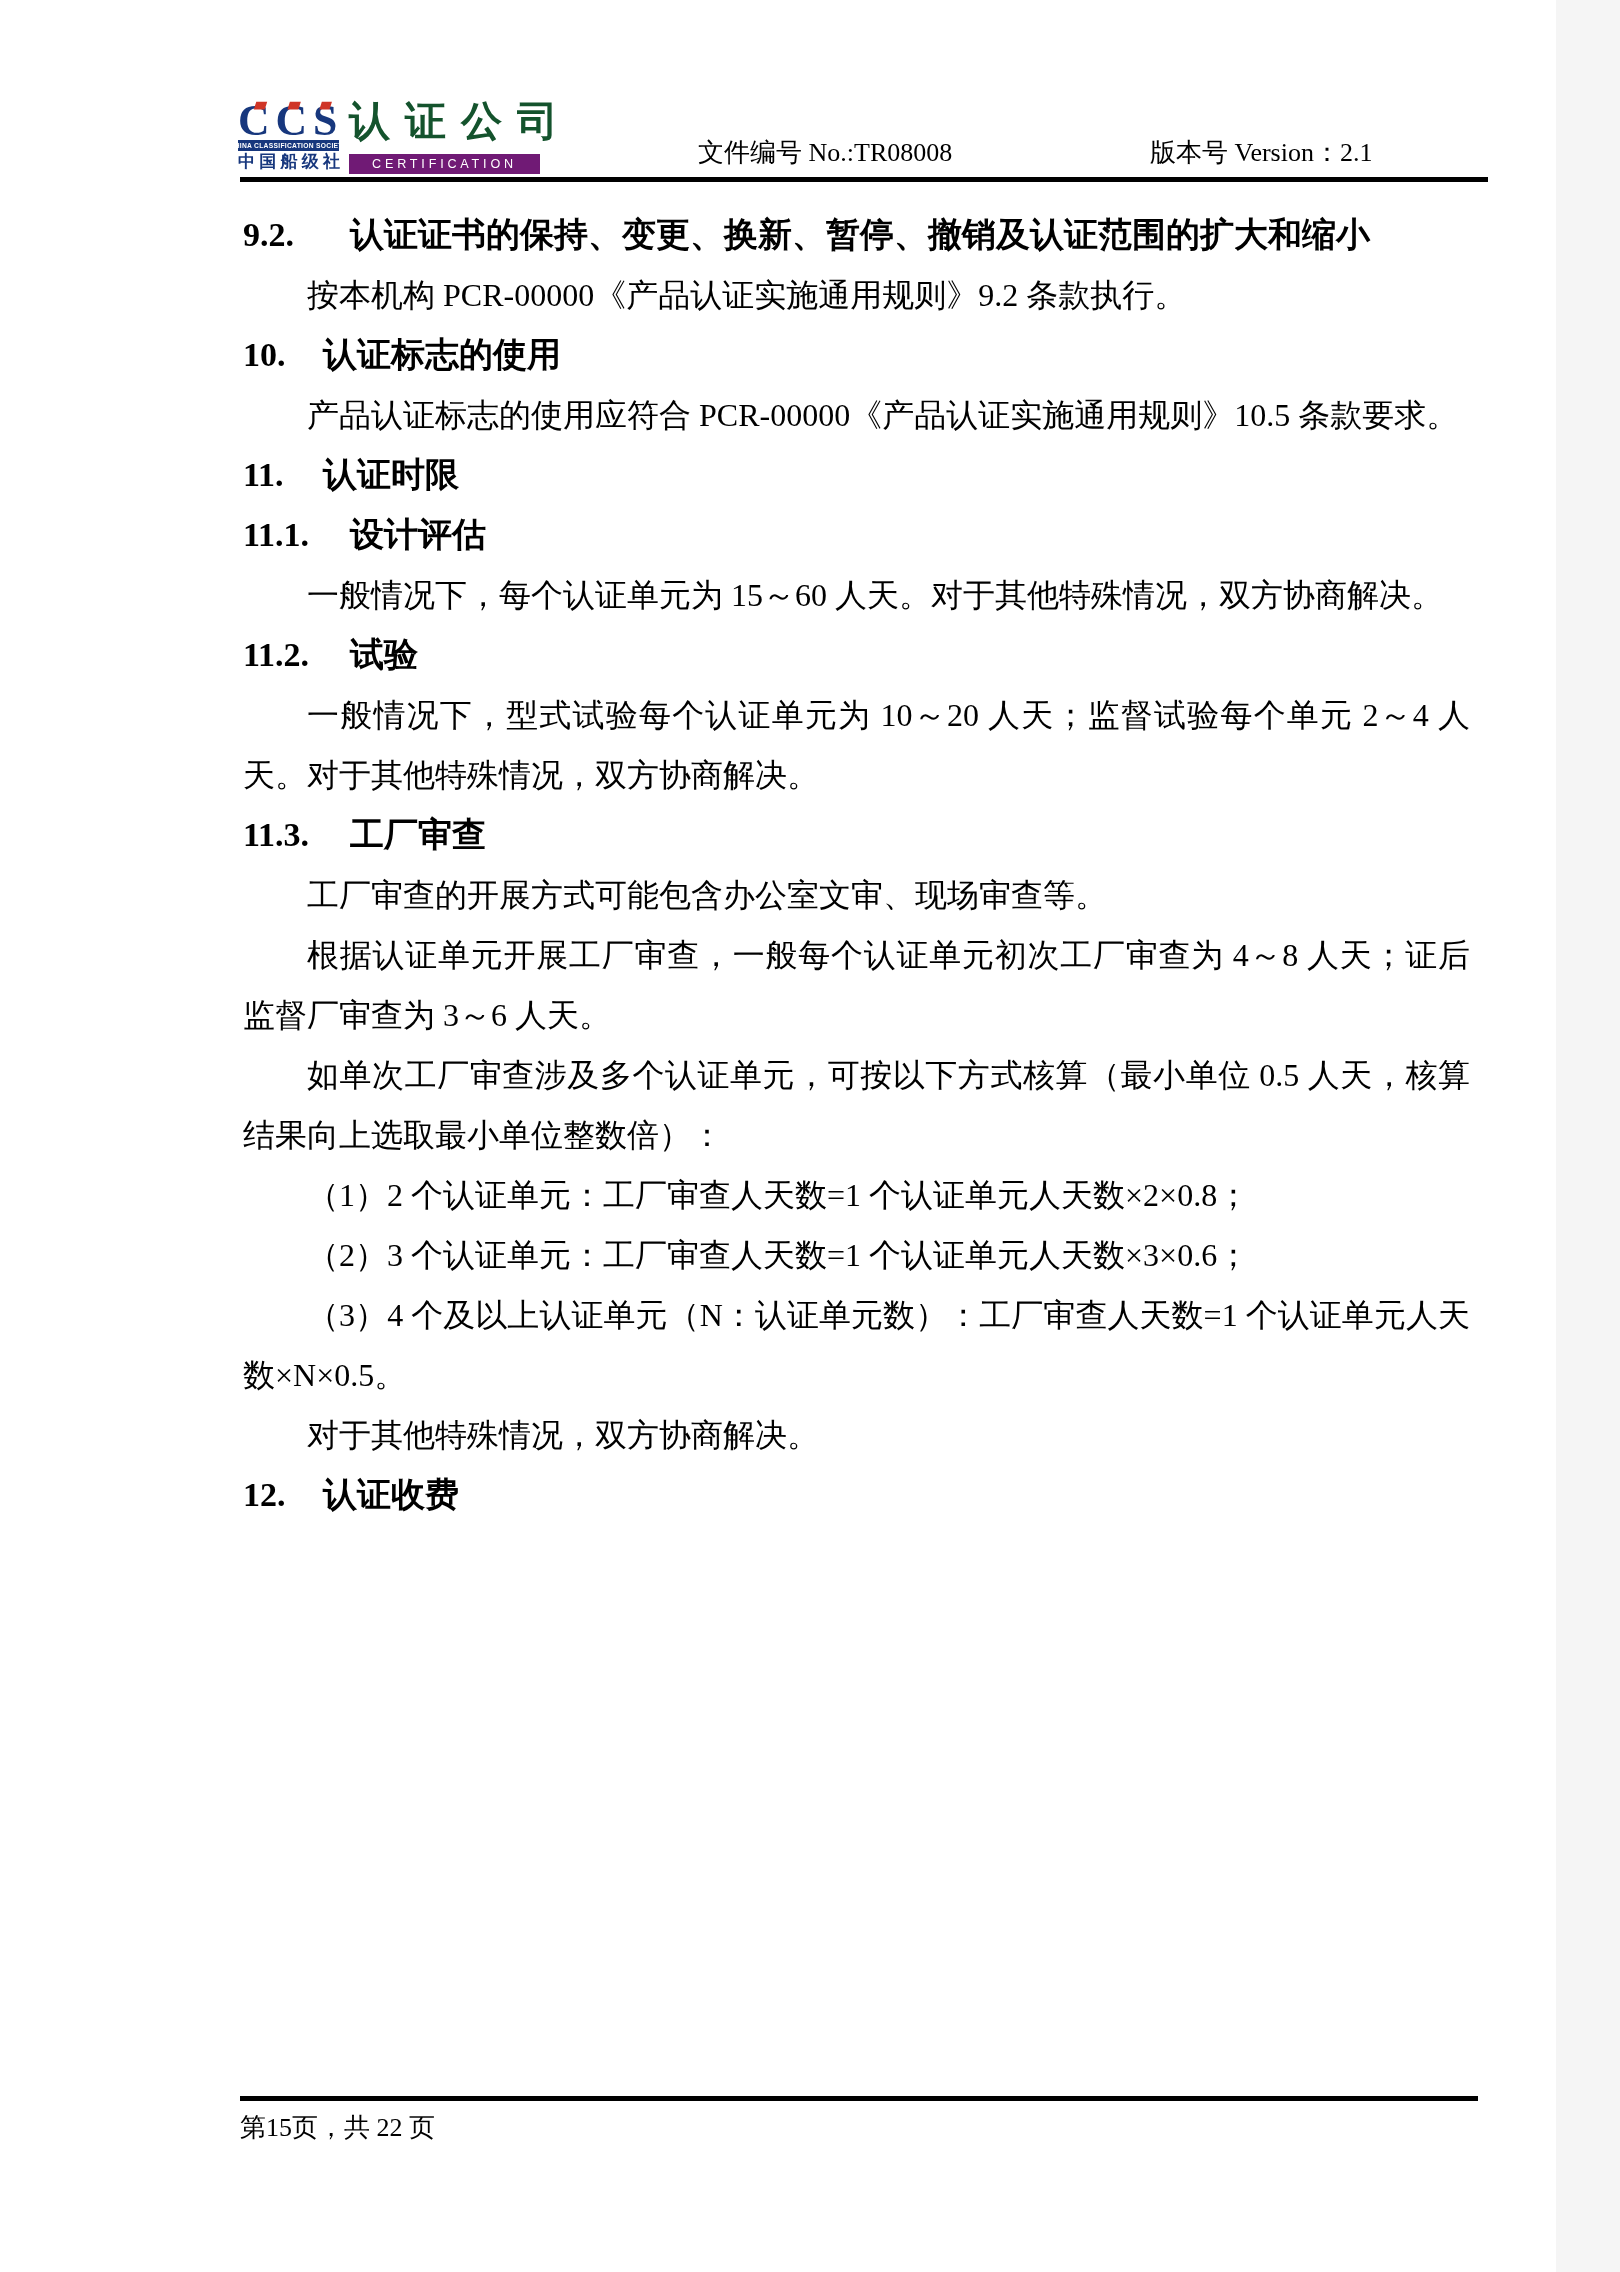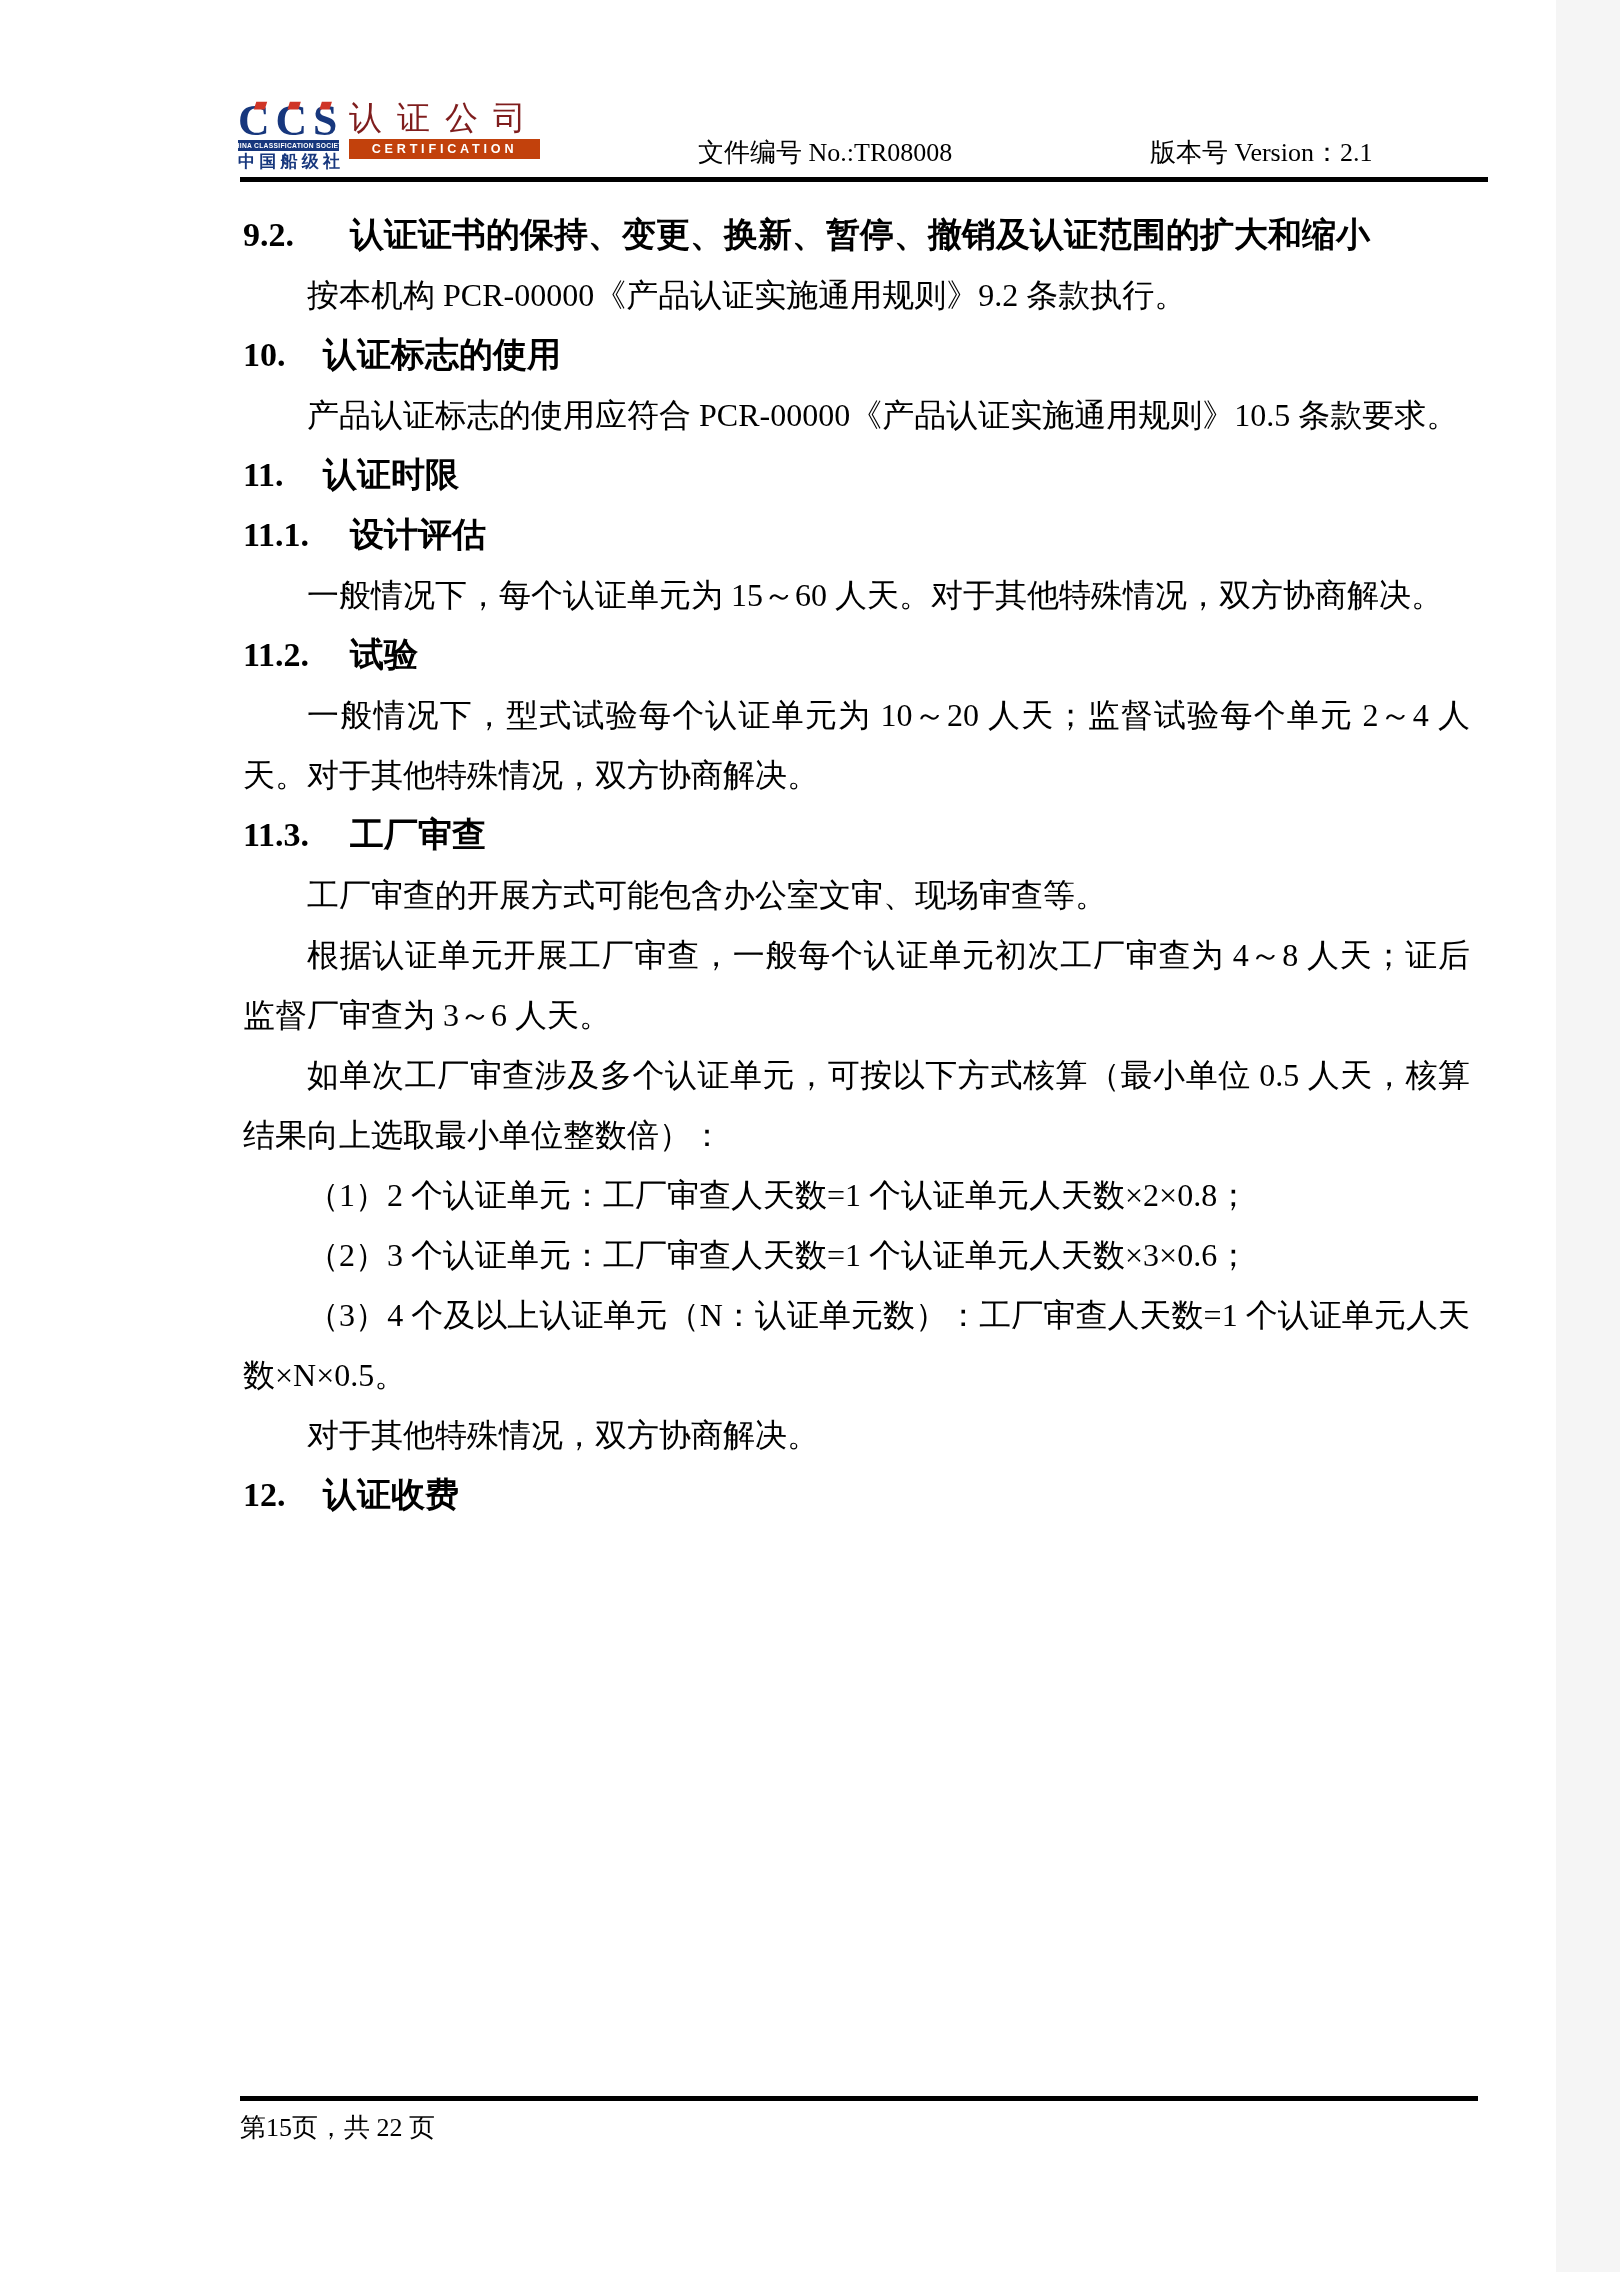--- a/index.html
+++ b/index.html
@@ -31,30 +31,30 @@
     display: flex; align-items: center; justify-content: center;
     white-space: nowrap;
   }
   .soc-cn {
     margin-top: 1.7px; width: 102px;
     color: #17377d; font-weight: bold; font-size: 17px;
     display: flex; justify-content: space-between;
     white-space: nowrap; line-height: 1;
   }
   .company-cn {
-    color: #7f1d1d; font-weight: normal;
+    color: #14532d; font-weight: bold;
     font-family: "Liberation Sans", sans-serif;
-    font-size: 33px; line-height: 1; letter-spacing: 15px;
+    font-size: 41px; line-height: 1; letter-spacing: 15px;
     white-space: nowrap;
   }
   .cert-box {
-    margin-top: 5px; width: 191px; height: 20px;
-    background: #c2410c; color: #fff;
+    margin-top: 12px; width: 191px; height: 20px;
+    background: #701a75; color: #fff;
     font-family: "Liberation Sans", sans-serif;
-    font-weight: bold; font-size: 12.6px; letter-spacing: 3.8px;
+    font-weight: normal; font-size: 12.6px; letter-spacing: 3.8px;
     display: flex; align-items: center; justify-content: center;
     white-space: nowrap;
   }
   .hdr-field {
     position: absolute; top: 134px;
     font-size: 26px; line-height: 37px; white-space: nowrap;
   }
   #doc-no  { left: 698px; }
   #version { left: 1150px; }
   .rule { position: absolute; background: #000; }

